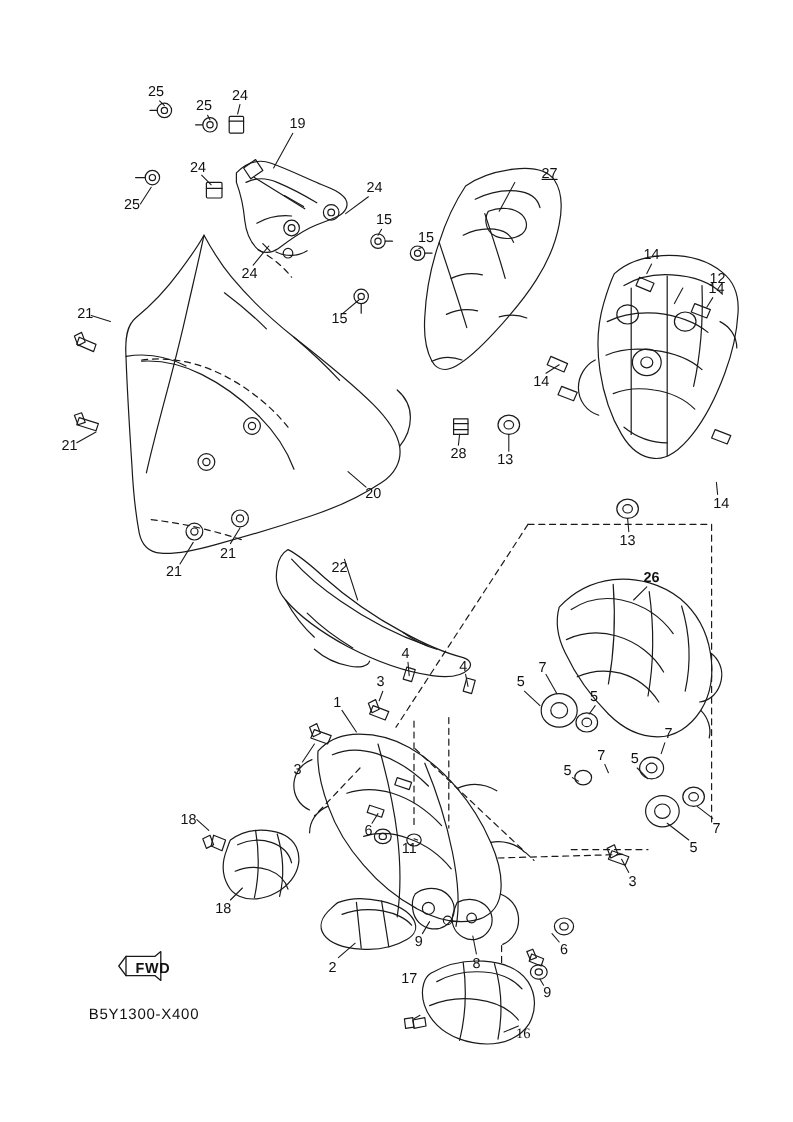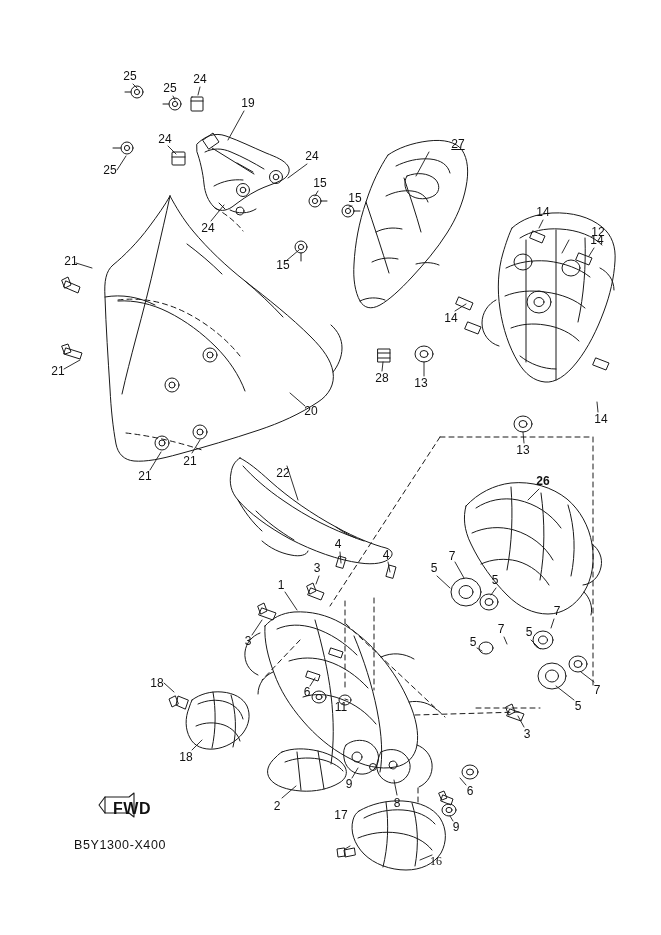--- a/index.html
+++ b/index.html
@@ -41,21 +41,21 @@
     left: 74px;
     top: 838px;
     font-size: 12.5px;
     letter-spacing: 0.6px;
     color: #111111;
   }
   #fwd-label {
     position: absolute;
     left: 113px;
     top: 800px;
-    font-size: 16px;
+    font-size: 12px;
     font-weight: bold;
     color: #111111;
     letter-spacing: 0.5px;
   }
 </style>
 </head>
 <body>
 
 <div id="sheet">
 

